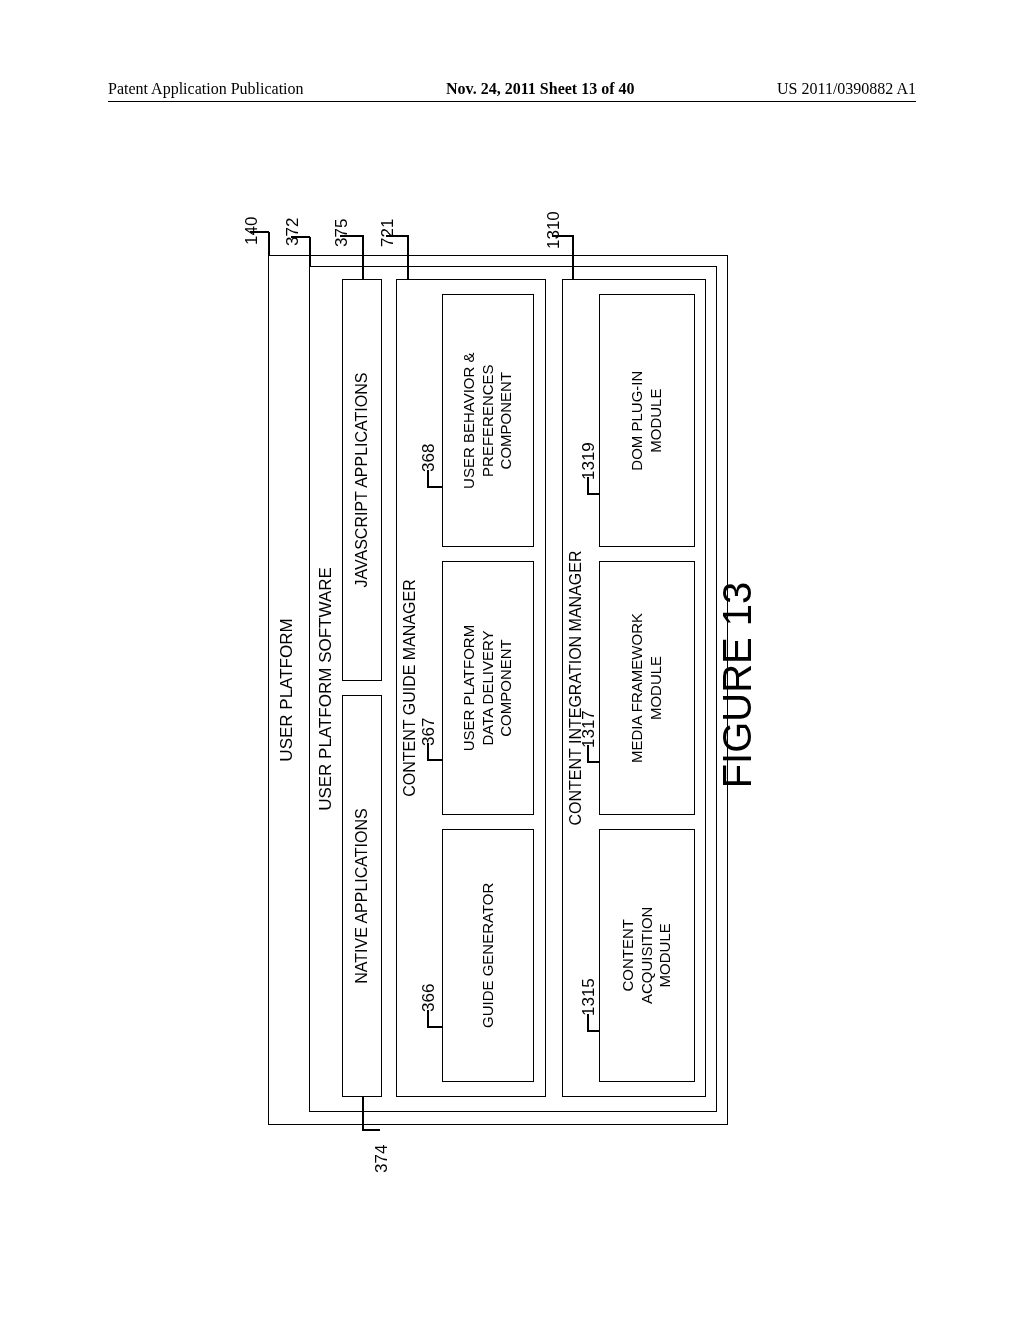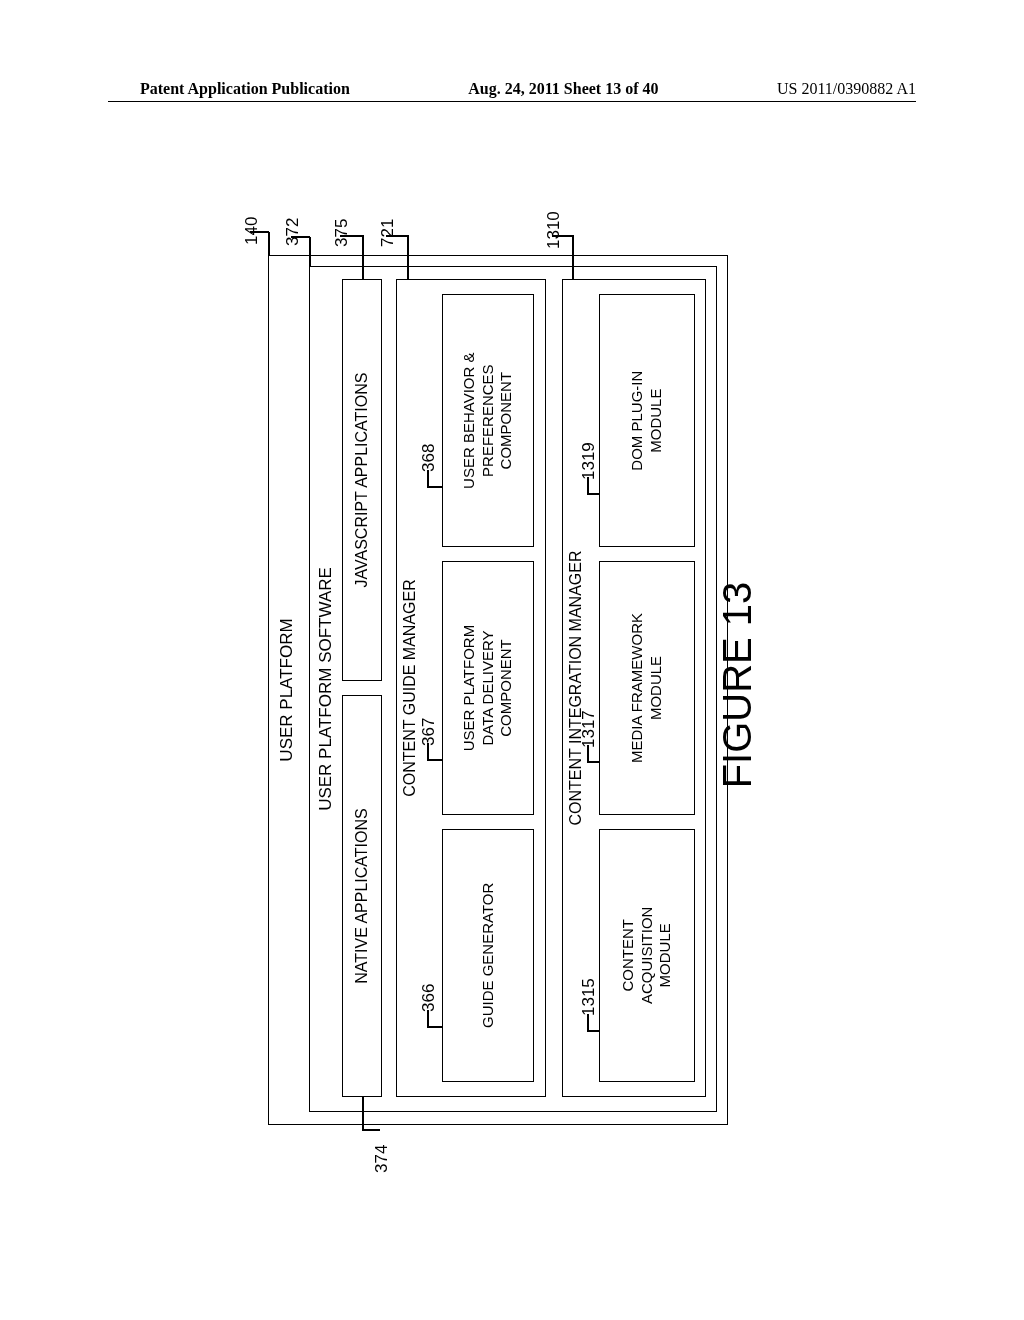--- a/index.html
+++ b/index.html
@@ -19,22 +19,21 @@
       top: 80px;
       left: 108px;
       right: 108px;
       display: flex;
       justify-content: space-between;
       font-size: 16px;
       border-bottom: 1.5px solid black;
       padding-bottom: 3px;
     }
     .header-left {
-      font-weight: bold;
-      margin-left: 32px;
+      font-weight: normal;
     }
     .header-middle {
       font-weight: bold;
     }
     .header-right {
       font-weight: normal;
     }
     .diagram-container {
       position: absolute;
       top: 160px;
@@ -167,21 +166,21 @@
       text-align: center;
       font-family: Arial, Helvetica, sans-serif;
       font-size: 17px;
     }
   </style>
 </head>
 <body>
 
 <div class="header">
   <span class="header-left">Patent Application Publication</span>
-  <span class="header-middle">Aug. 24, 2011  Sheet 13 of 40</span>
+  <span class="header-middle">Nov. 24, 2011  Sheet 13 of 40</span>
   <span class="header-right">US 2011/0390882 A1</span>
 </div>
 
 <div class="diagram-container">
   <div class="rotated-diagram">
 
     <div class="label" style="top:12px; left:880px;">140</div>
     <div class="leader" style="top:38px; left:869px; width:24px; height:1.5px;"></div>
     <div class="leader" style="top:20px; left:892px; width:1.5px; height:19px;"></div>
 

